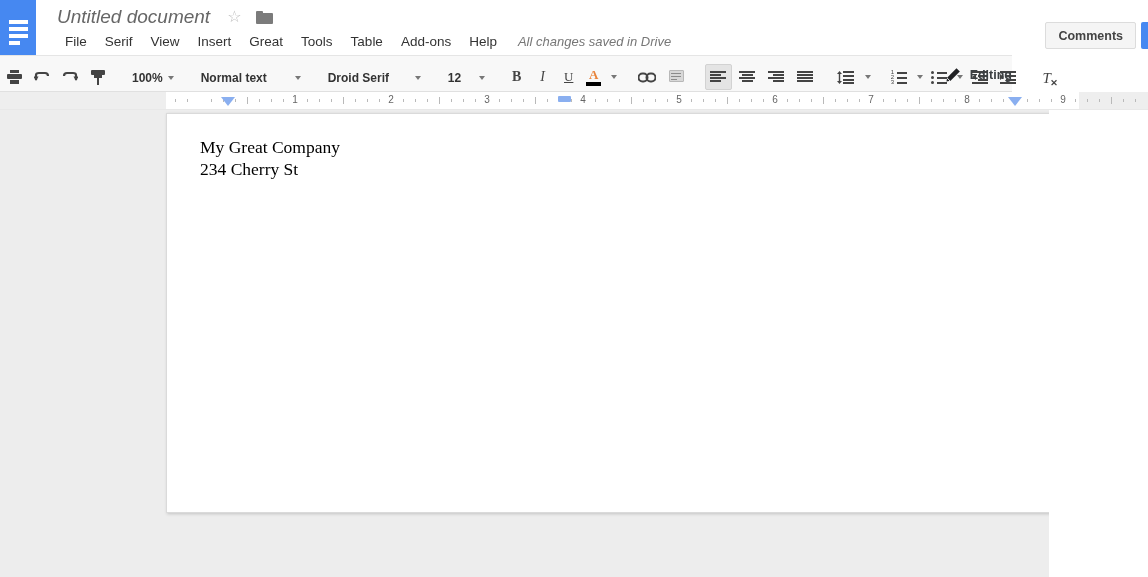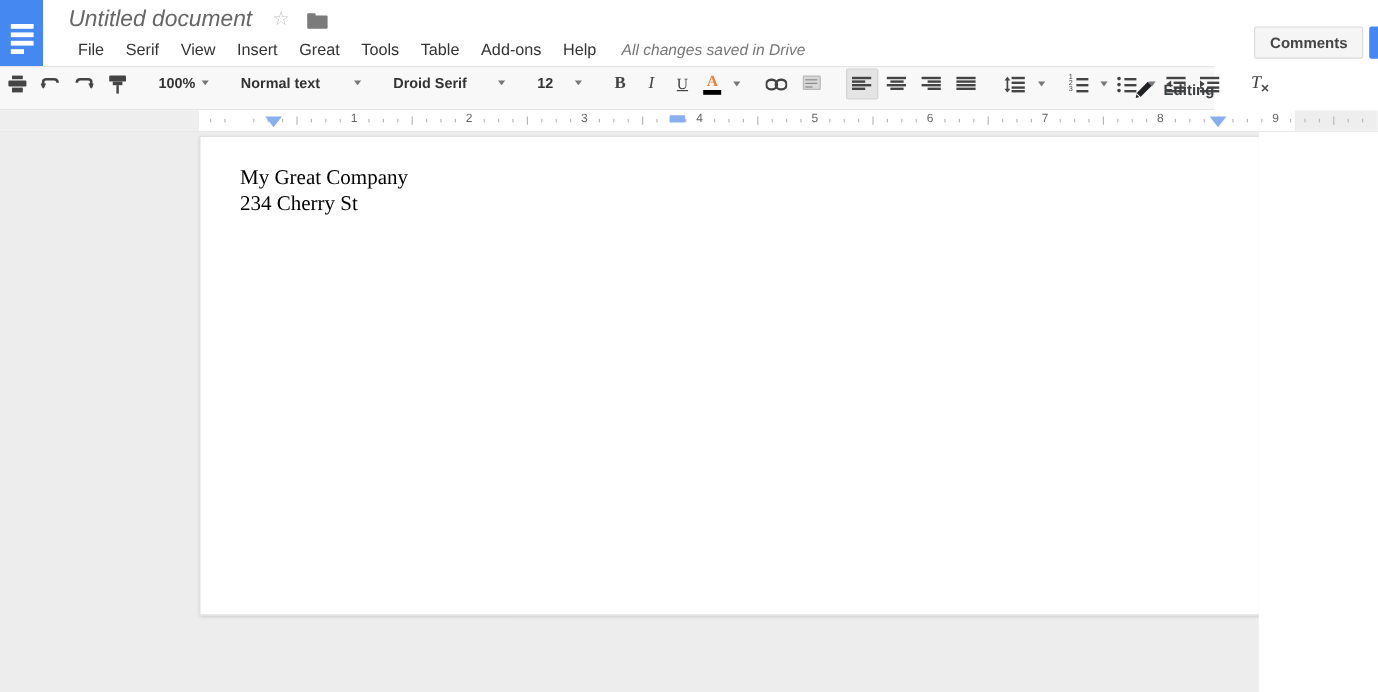--- a/index.html
+++ b/index.html
@@ -87,21 +87,21 @@
     background: #4688f1; border-radius: 2px;
   }
 
   
   #toolbar {
     position: absolute; left: 0; top: 55px;
     width: 1012px; height: 37px;
     background: #f8f8f8;
     border-top: 1px solid #e5e5e5;
     border-bottom: 1px solid #e0e0e0;
-    display: flex; align-items: flex-start;
+    display: flex; align-items: flex-end;
   }
   .tb-group { display: flex; align-items: center; height: 28px; }
   .tb-sep {
     width: 1px; height: 23px; background: #e0e0e0; margin: 0 6px;
   }
   .tb-btn {
     height: 26px; min-width: 26px;
     display: flex; align-items: center; justify-content: center;
     border-radius: 2px; margin: 0 1px;
     position: relative;

